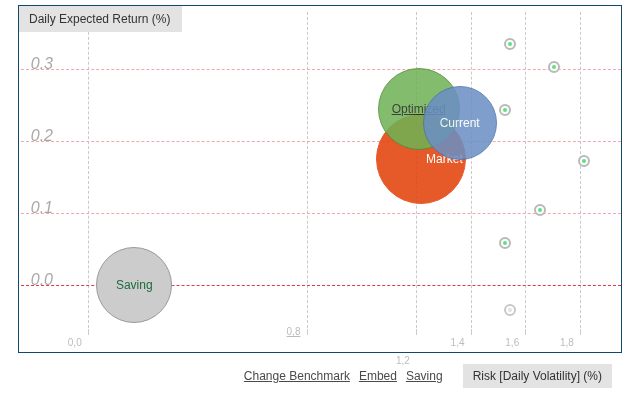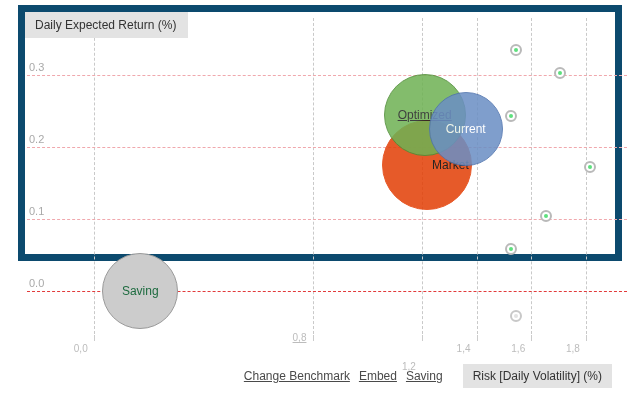--- a/index.html
+++ b/index.html
@@ -18,22 +18,22 @@
     height: 400px;
     background: #ffffff;
   }
 
   
   #chart-frame {
     position: absolute;
     left: 18px;
     top: 5px;
     width: 604px;
-    height: 256px;
-    border: 7px solid #0c4a6e;
+    height: 348px;
+    border: 1px solid #0c4a6e;
     background: #ffffff;
     box-sizing: border-box;
   }
 
   
   #y-axis-title {
     position: absolute;
     left: 0px;
     top: 0px;
     height: 26px;
@@ -72,25 +72,26 @@
     border-top: 1px dashed #f0a8ad;
   }
   .grid-h.zero {
     border-top: 1px dashed #e23b3b;
   }
 
   
   .ytick {
     position: absolute;
     left: 4px;
-    font-size: 11px;
+    font-size: 16px;
     color: #a9a9a9;
-    text-align: left;
+    text-align: right;
     width: 30px;
     z-index: 4;
+    font-style: italic;
   }
   .xtick {
     position: absolute;
     font-size: 10px;
     color: #bcbcbc;
     text-align: left;
     width: 40px;
     z-index: 4;
   }
   .xtick-mark {
@@ -217,21 +218,21 @@
         <div class="marker" style="width: 12px; height: 12px; left: 443.792px; top: 225.255px; border-color: rgb(185, 185, 185);">
           <div class="marker-core" style="background: rgb(94, 224, 126);"></div>
         </div>
         <div class="marker" style="width: 12px; height: 12px; left: 449.261px; top: 292.045px; border-color: rgb(200, 200, 200);">
           <div class="marker-core" style="background: rgb(226, 226, 226);"></div>
         </div>
         <div class="bubble" style="width: 76px; height: 76px; left: 41.2947px; top: 234.909px; background: rgb(204, 204, 204); border: 1px solid rgb(154, 154, 154); opacity: 1;">
           <span class="bubble-label" style="color: rgb(29, 107, 63);">Saving</span>
         </div>
         <div class="bubble" style="width: 90px; height: 90px; left: 321.396px; top: 102.227px; background: rgb(227, 63, 6); border: 1px solid rgb(227, 63, 6); opacity: 0.86;">
-          <span class="bubble-label" style="color: #000000; margin-left: 46px;">Market</span>
+          <span class="bubble-label" style="color: #ffffff; margin-left: 46px;">Market</span>
         </div>
         <div class="bubble" style="width: 82px; height: 82px; left: 322.662px; top: 55.9545px; background: rgb(111, 178, 84); border: 1px solid rgb(78, 140, 54); opacity: 0.86;">
           <span class="bubble-label" style="color: rgb(31, 31, 31); text-decoration: underline;">Optimized</span>
         </div>
         <div class="bubble" style="width: 74px; height: 74px; left: 367.676px; top: 74.3182px; background: rgb(107, 143, 196); border: 1px solid rgb(79, 115, 174); opacity: 0.86;">
           <span class="bubble-label" style="color: rgb(255, 255, 255);">Current</span>
         </div>
       </div>
 
   </div>

